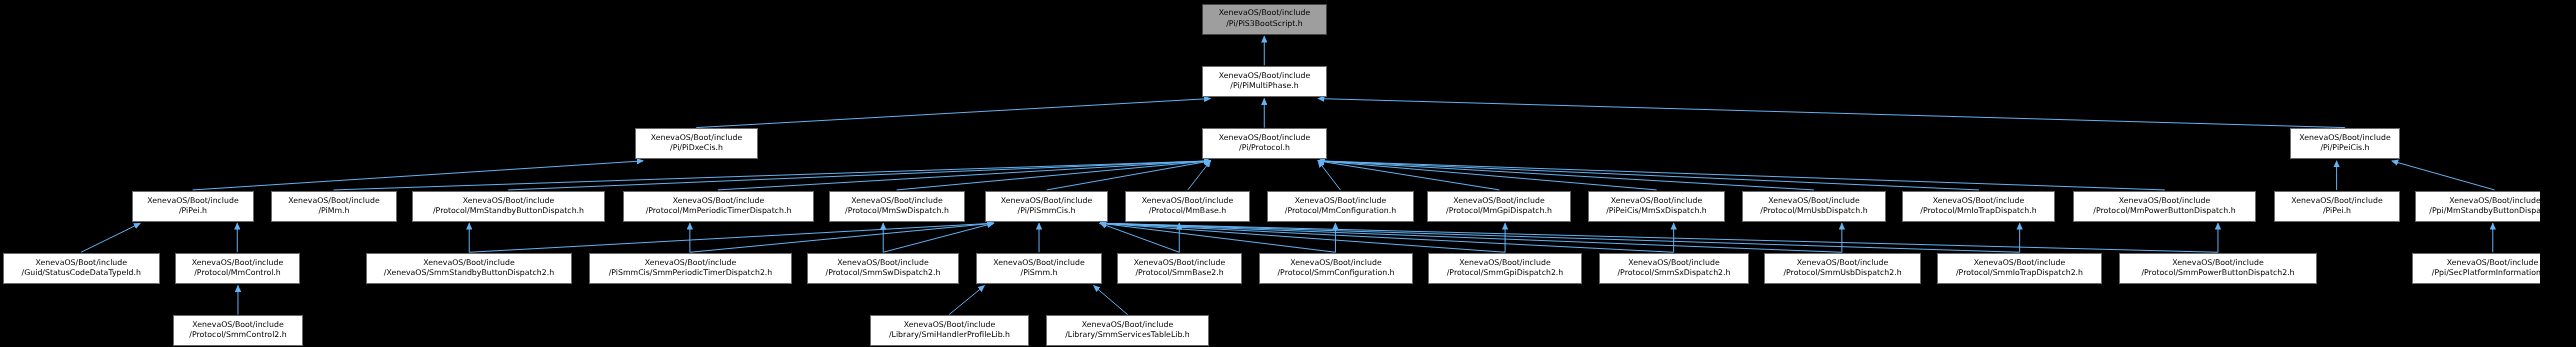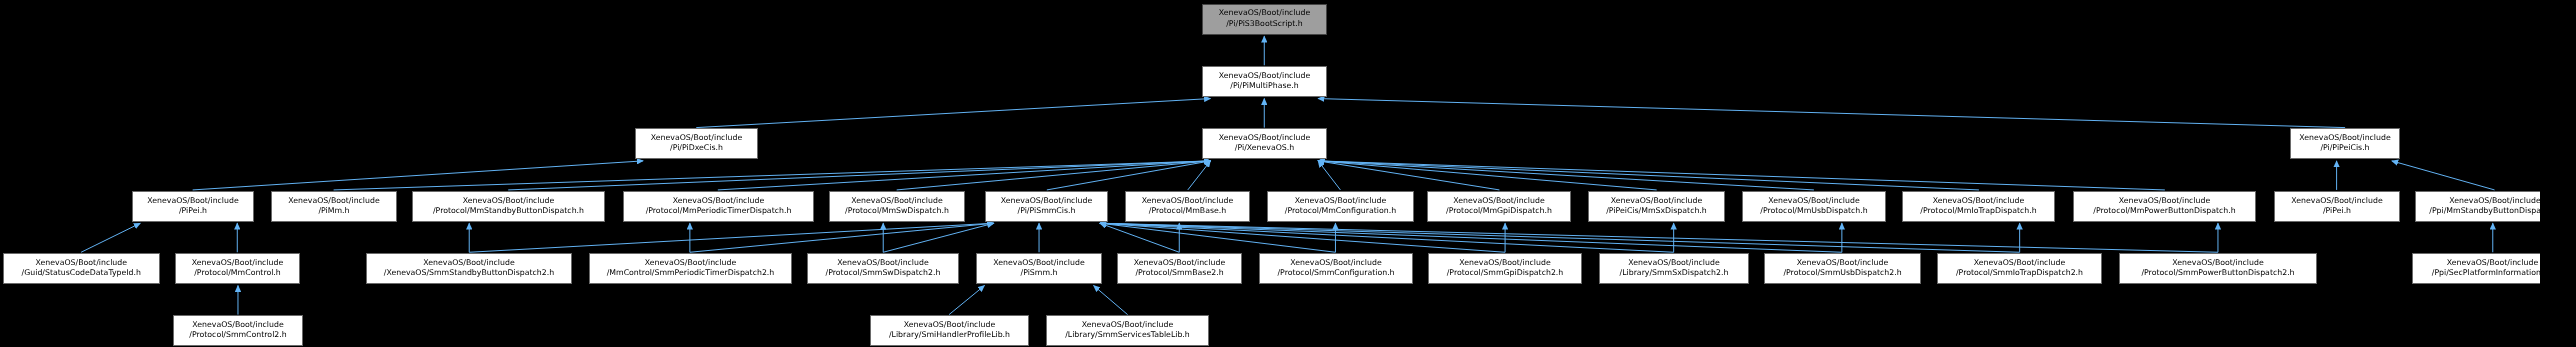--- a/index.html
+++ b/index.html
@@ -80,21 +80,21 @@
       <div class="node" style="left: 1202px; top: 66px; width: 125px; height: 31px;">
         <span class="l1">XenevaOS/Boot/include</span>
         <span class="l2">/Pi/PiMultiPhase.h</span>
       </div>
       <div class="node" style="left: 635px; top: 128px; width: 123px; height: 31px;">
         <span class="l1">XenevaOS/Boot/include</span>
         <span class="l2">/Pi/PiDxeCis.h</span>
       </div>
       <div class="node" style="left: 1202px; top: 128px; width: 125px; height: 31px;">
         <span class="l1">XenevaOS/Boot/include</span>
-        <span class="l2">/Pi/XenevaOS.h</span>
+        <span class="l2">/Pi/Protocol.h</span>
       </div>
       <div class="node" style="left: 2290px; top: 128px; width: 110px; height: 31px;">
         <span class="l1">XenevaOS/Boot/include</span>
         <span class="l2">/Pi/PiPeiCis.h</span>
       </div>
       <div class="node" style="left: 132px; top: 191px; width: 122px; height: 31px;">
         <span class="l1">XenevaOS/Boot/include</span>
         <span class="l2">/PiPei.h</span>
       </div>
       <div class="node" style="left: 271px; top: 191px; width: 126px; height: 31px;">
@@ -160,21 +160,21 @@
       <div class="node" style="left: 175px; top: 253px; width: 125px; height: 31px;">
         <span class="l1">XenevaOS/Boot/include</span>
         <span class="l2">/Protocol/MmControl.h</span>
       </div>
       <div class="node" style="left: 366px; top: 253px; width: 206px; height: 31px;">
         <span class="l1">XenevaOS/Boot/include</span>
         <span class="l2">/XenevaOS/SmmStandbyButtonDispatch2.h</span>
       </div>
       <div class="node" style="left: 589px; top: 253px; width: 203px; height: 31px;">
         <span class="l1">XenevaOS/Boot/include</span>
-        <span class="l2">/MmControl/SmmPeriodicTimerDispatch2.h</span>
+        <span class="l2">/PiSmmCis/SmmPeriodicTimerDispatch2.h</span>
       </div>
       <div class="node" style="left: 807px; top: 253px; width: 152px; height: 31px;">
         <span class="l1">XenevaOS/Boot/include</span>
         <span class="l2">/Protocol/SmmSwDispatch2.h</span>
       </div>
       <div class="node" style="left: 976px; top: 253px; width: 126px; height: 31px;">
         <span class="l1">XenevaOS/Boot/include</span>
         <span class="l2">/PiSmm.h</span>
       </div>
       <div class="node" style="left: 1117px; top: 253px; width: 125px; height: 31px;">
@@ -184,21 +184,21 @@
       <div class="node" style="left: 1259px; top: 253px; width: 154px; height: 31px;">
         <span class="l1">XenevaOS/Boot/include</span>
         <span class="l2">/Protocol/SmmConfiguration.h</span>
       </div>
       <div class="node" style="left: 1428px; top: 253px; width: 154px; height: 31px;">
         <span class="l1">XenevaOS/Boot/include</span>
         <span class="l2">/Protocol/SmmGpiDispatch2.h</span>
       </div>
       <div class="node" style="left: 1599px; top: 253px; width: 150px; height: 31px;">
         <span class="l1">XenevaOS/Boot/include</span>
-        <span class="l2">/Library/SmmSxDispatch2.h</span>
+        <span class="l2">/Protocol/SmmSxDispatch2.h</span>
       </div>
       <div class="node" style="left: 1764px; top: 253px; width: 157px; height: 31px;">
         <span class="l1">XenevaOS/Boot/include</span>
         <span class="l2">/Protocol/SmmUsbDispatch2.h</span>
       </div>
       <div class="node" style="left: 1937px; top: 253px; width: 165px; height: 31px;">
         <span class="l1">XenevaOS/Boot/include</span>
         <span class="l2">/Protocol/SmmIoTrapDispatch2.h</span>
       </div>
       <div class="node" style="left: 2119px; top: 253px; width: 198px; height: 31px;">

